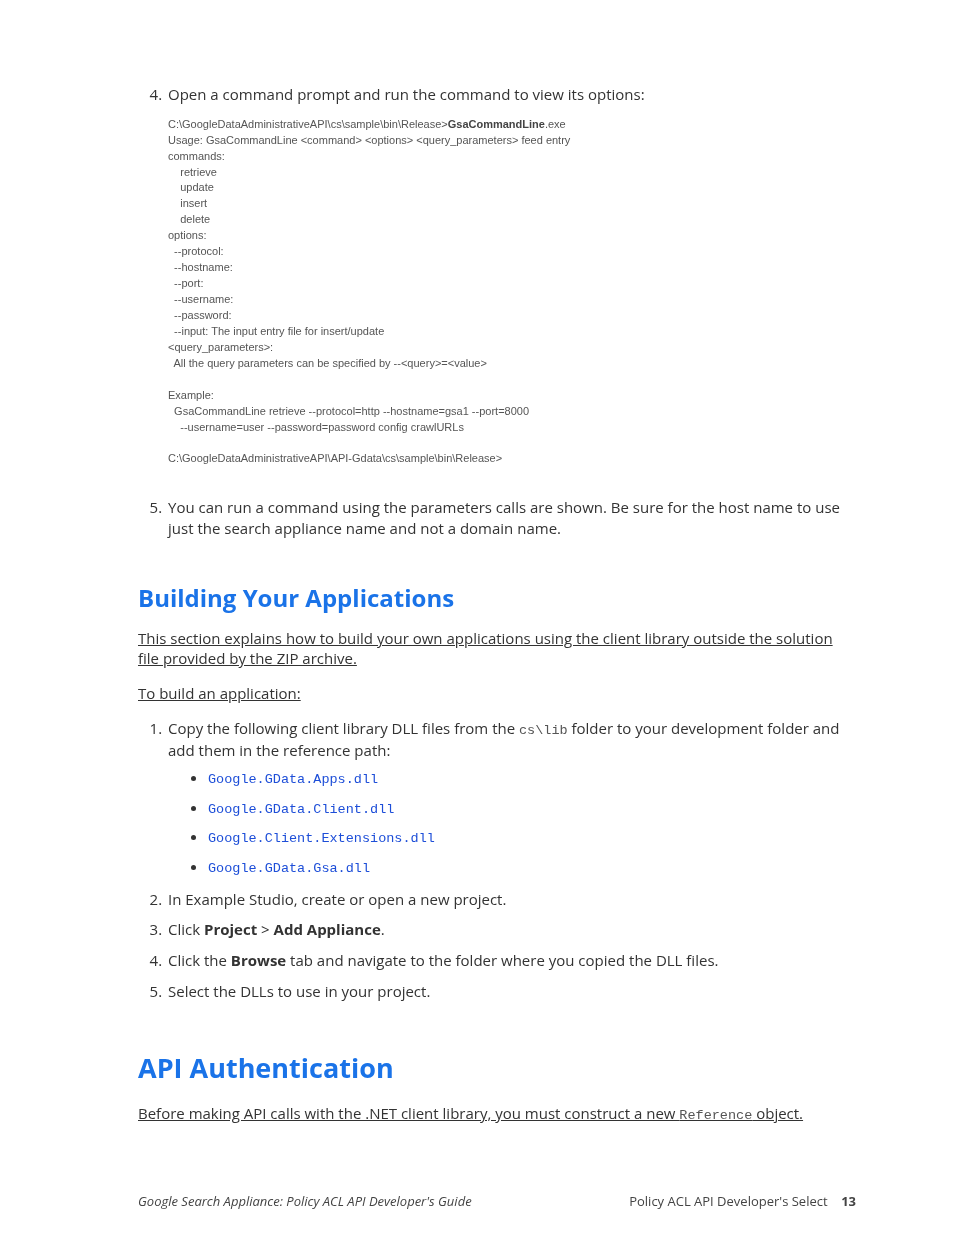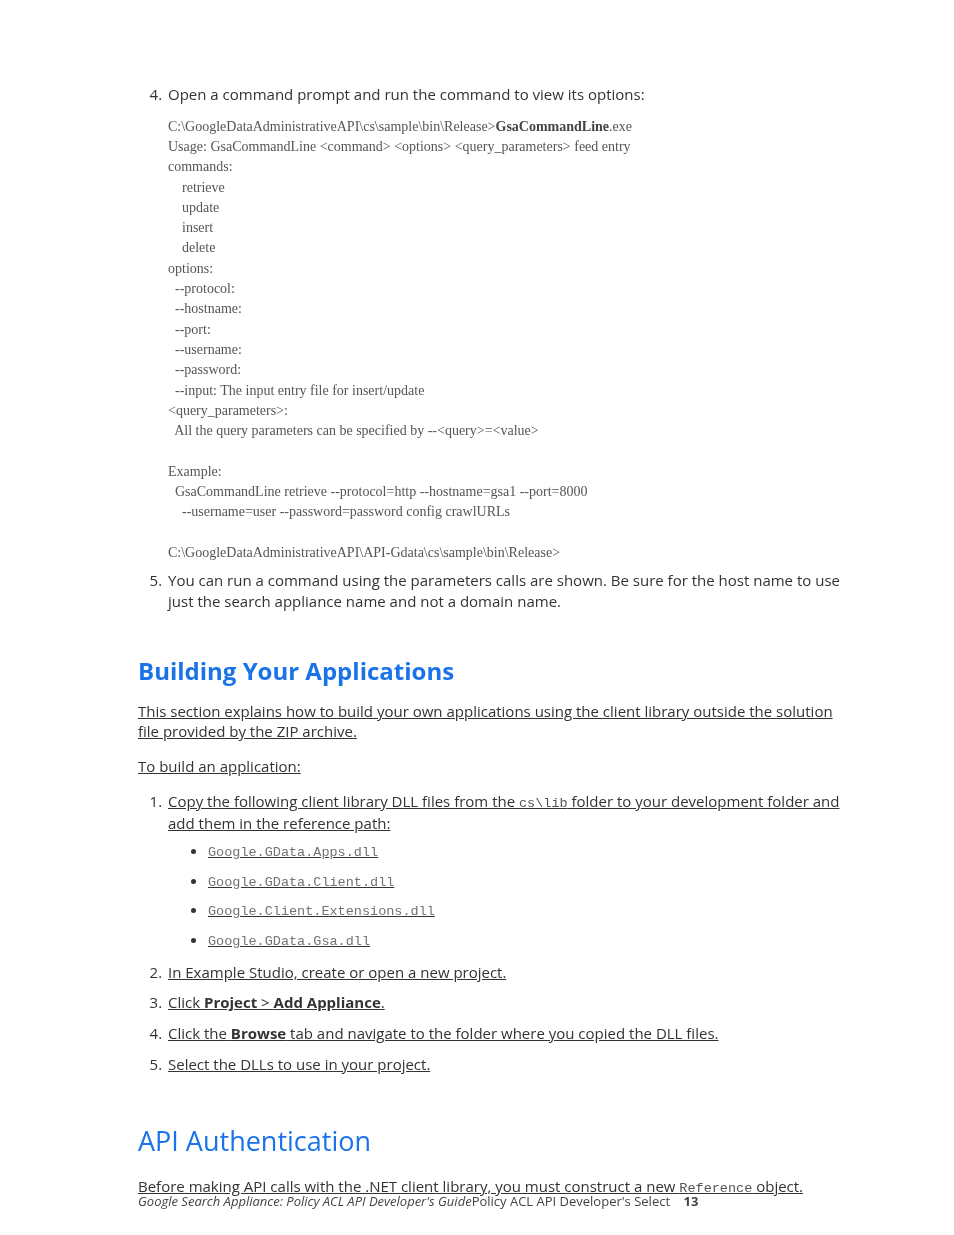--- a/index.html
+++ b/index.html
@@ -13,52 +13,53 @@
     font-size: 15px;
     color: #333;
     line-height: 1.38;
     position: relative;
   }
   .mono { font-family: "Courier New", Courier, monospace; font-size: 13.5px; color: #555; }
   ol.main-list { padding-left: 28px; margin: 0 0 12px 0; }
   ol.main-list > li { margin-bottom: 8px; padding-left: 2px; }
   ol.main-list > li::marker { color: #333; }
   pre.code {
-    font-family: Liberation Serif, serif;
-    font-size: 14px;
+    font-family: Liberation Sans, sans-serif;
+    font-size: 11px;
     color: #555;
-    margin: 10px 0 7px 30px;
+    margin: 10px 0 30px 30px;
     line-height: 1.45;
     white-space: pre;
   }
   pre.code b { color: #444; font-weight: bold; }
   h2.section {
     color: #1a73e8;
     font-weight: 700;
     font-size: 24px;
     margin: 42px 0 14px 0;
   }
   h1.api {
     color: #1a73e8;
-    font-weight: 400;
+    font-weight: 700;
     font-size: 27px;
     margin: 48px 0 16px 0;
   }
   p { margin: 0 0 14px 0; text-decoration: underline; }
   ul.dlls { margin: 6px 0 10px 0; padding-left: 40px; list-style: disc; }
   ul.dlls li { margin-bottom: 7px; color: #333; }
-  ul.dlls li span { font-family: "Courier New", Courier, monospace; font-size: 13.5px; color: #737373; text-align: right; }
-  ol.steps2 { padding-left: 28px; margin: 10px 0 0 0; text-decoration: underline; }
+  ul.dlls li span { font-family: "Courier New", Courier, monospace; font-size: 13.5px; color: #1d4ed8; text-align: right; }
+  ol.steps2 { padding-left: 28px; margin: 10px 0 0 0; }
   ol.steps2 > li { margin-bottom: 10px; padding-left: 2px; }
   .footer {
     position: absolute;
     bottom: 24px;
     left: 138px;
-    right: 90px;
+    right: 98px;
     display: flex;
+    justify-content: space-between;
     font-size: 13px;
     color: #444;
   }
   .footer .left { font-style: italic; }
   .footer .right b { font-weight: bold; font-style: normal; }
 </style>
 </head>
 <body>
 
 <ol class="main-list" start="4">

